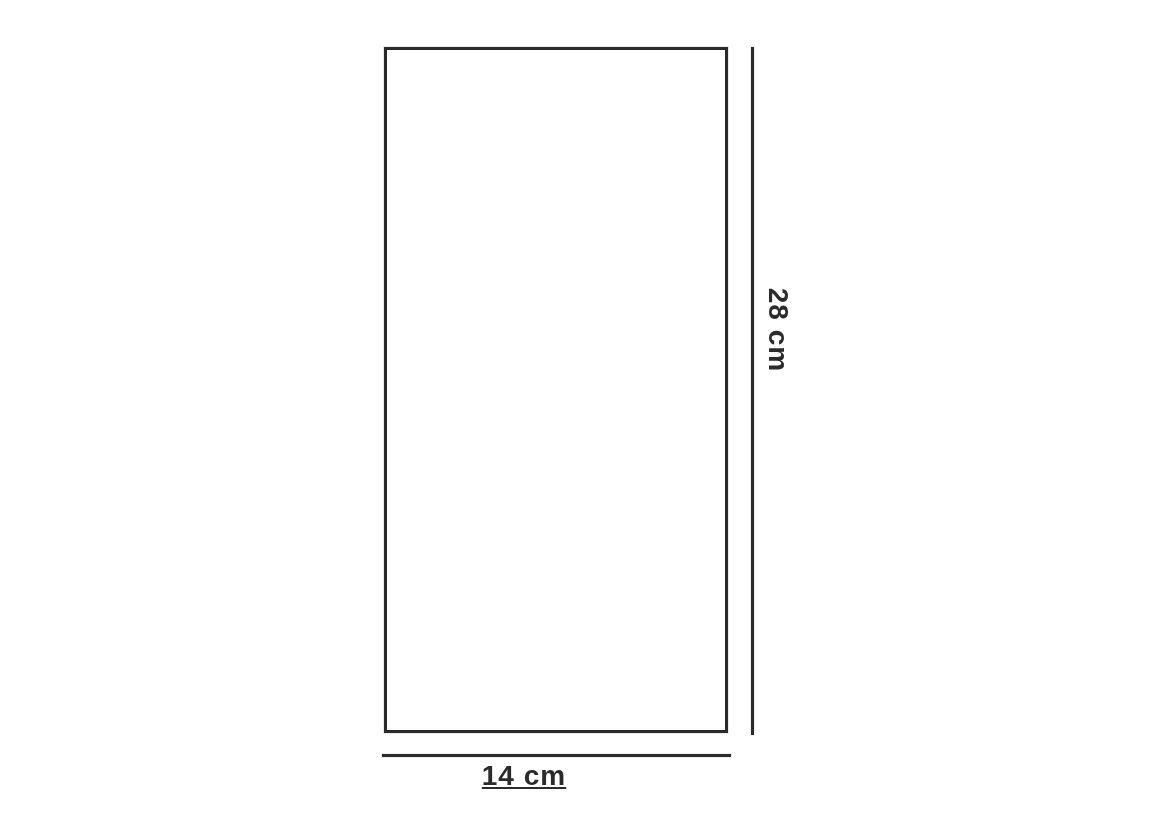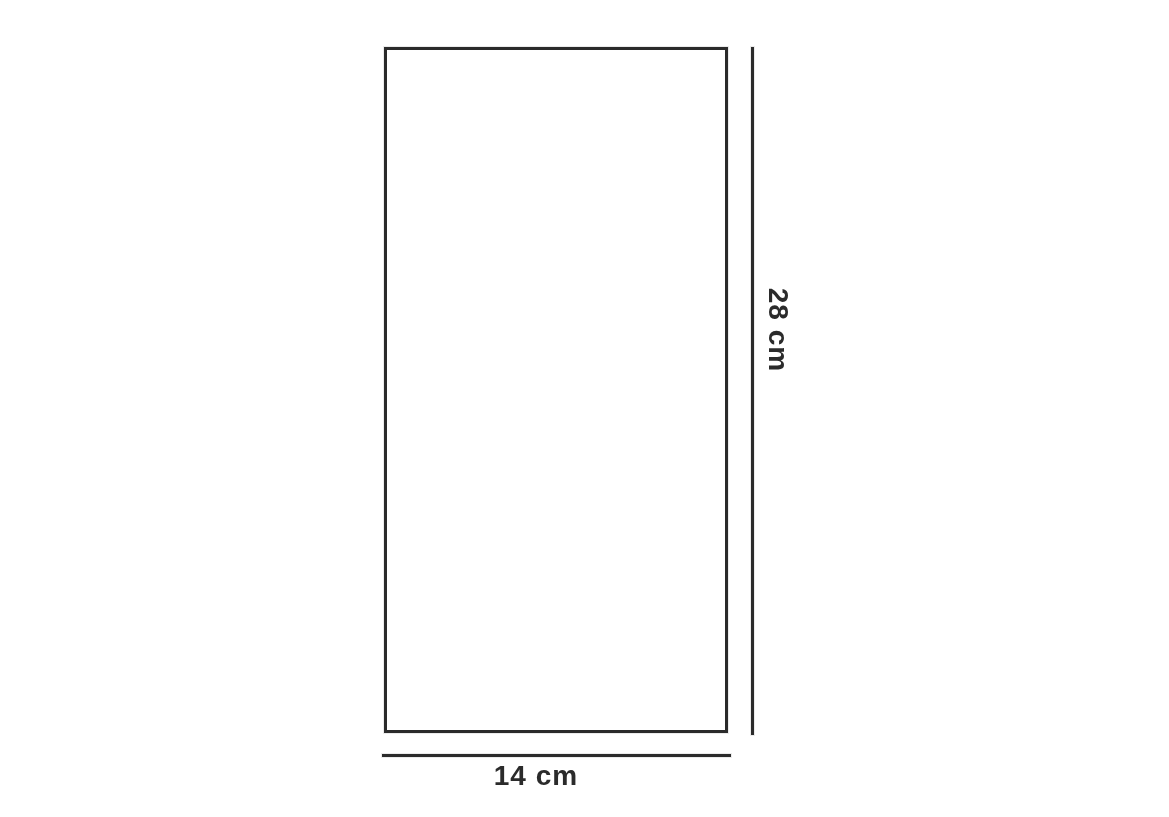--- a/index.html
+++ b/index.html
@@ -55,23 +55,24 @@
     letter-spacing: 1px;
     white-space: nowrap;
     line-height: 1;
   }
   .label-height {
     left: 778px;
     top: 330px;
     transform: translate(-50%, -50%) rotate(90deg);
   }
   .label-width {
-    left: 536px;
+    left: 524px;
     top: 776px;
     transform: translate(-50%, -50%);
+    text-decoration: underline;
   }
 </style>
 </head>
 <body>
 
 <div class="canvas">
 
   <div class="shape-rect"></div>
 
   <div class="dim-line-vertical"></div>

